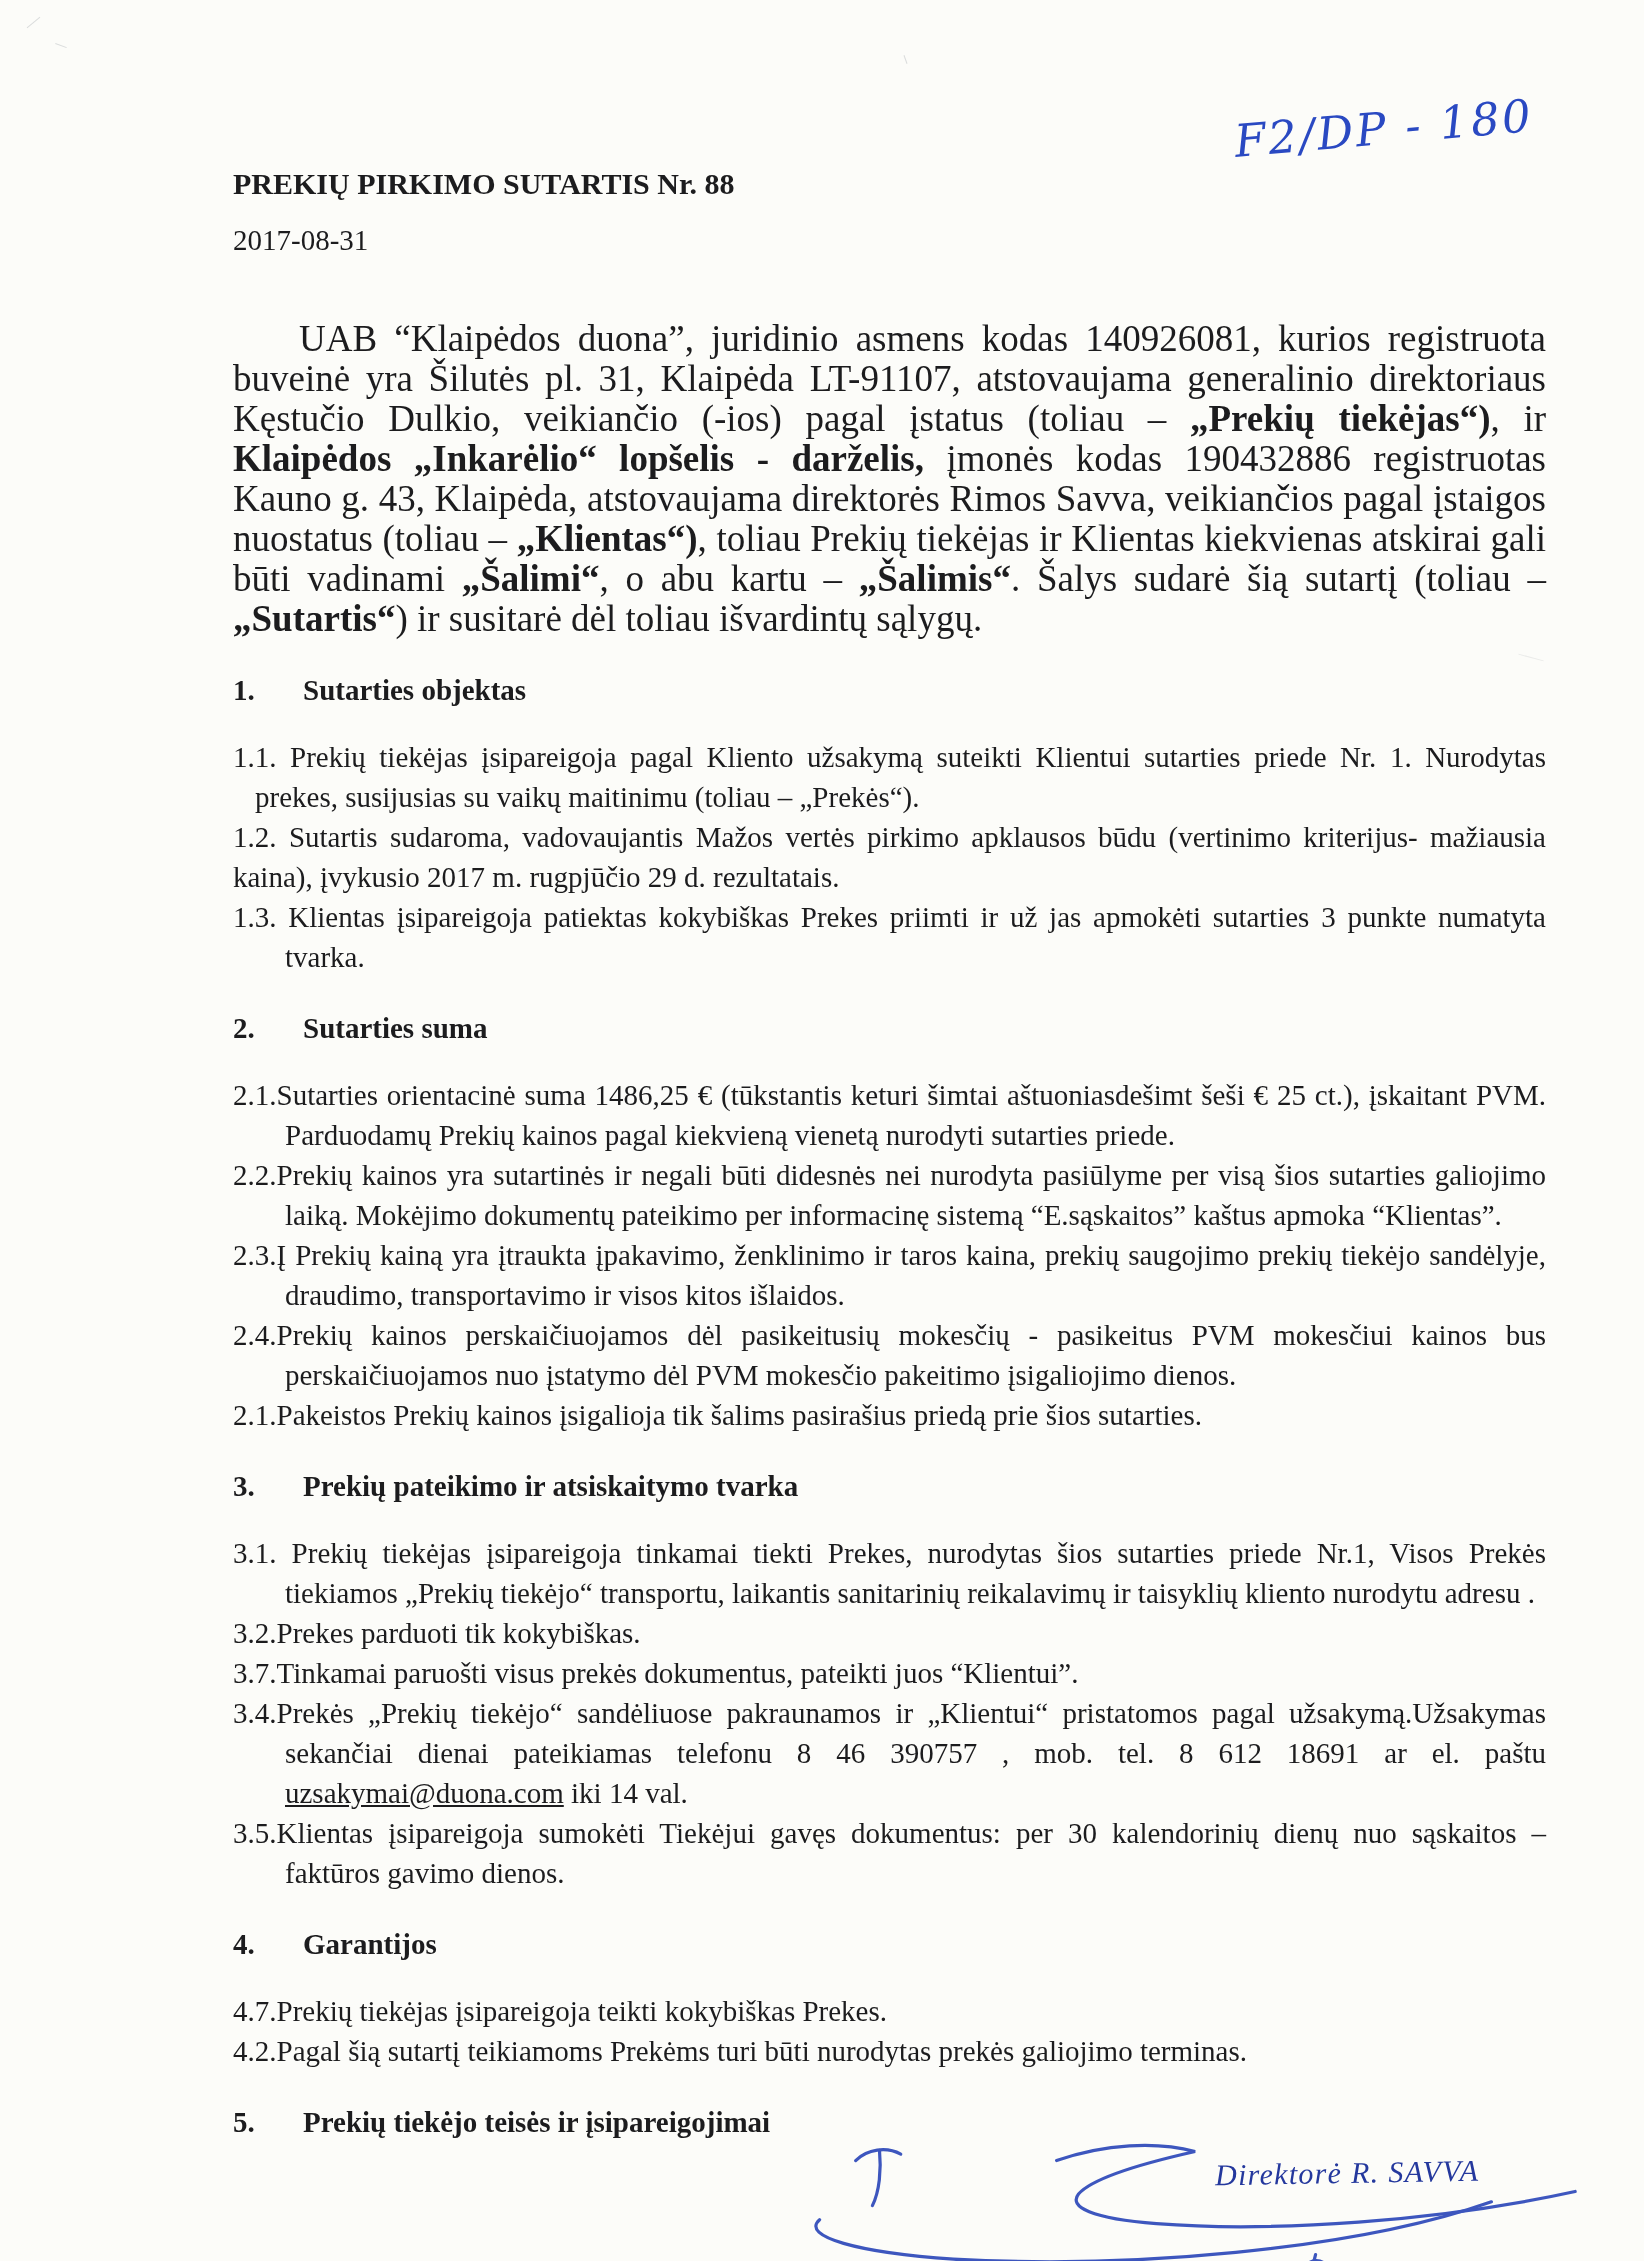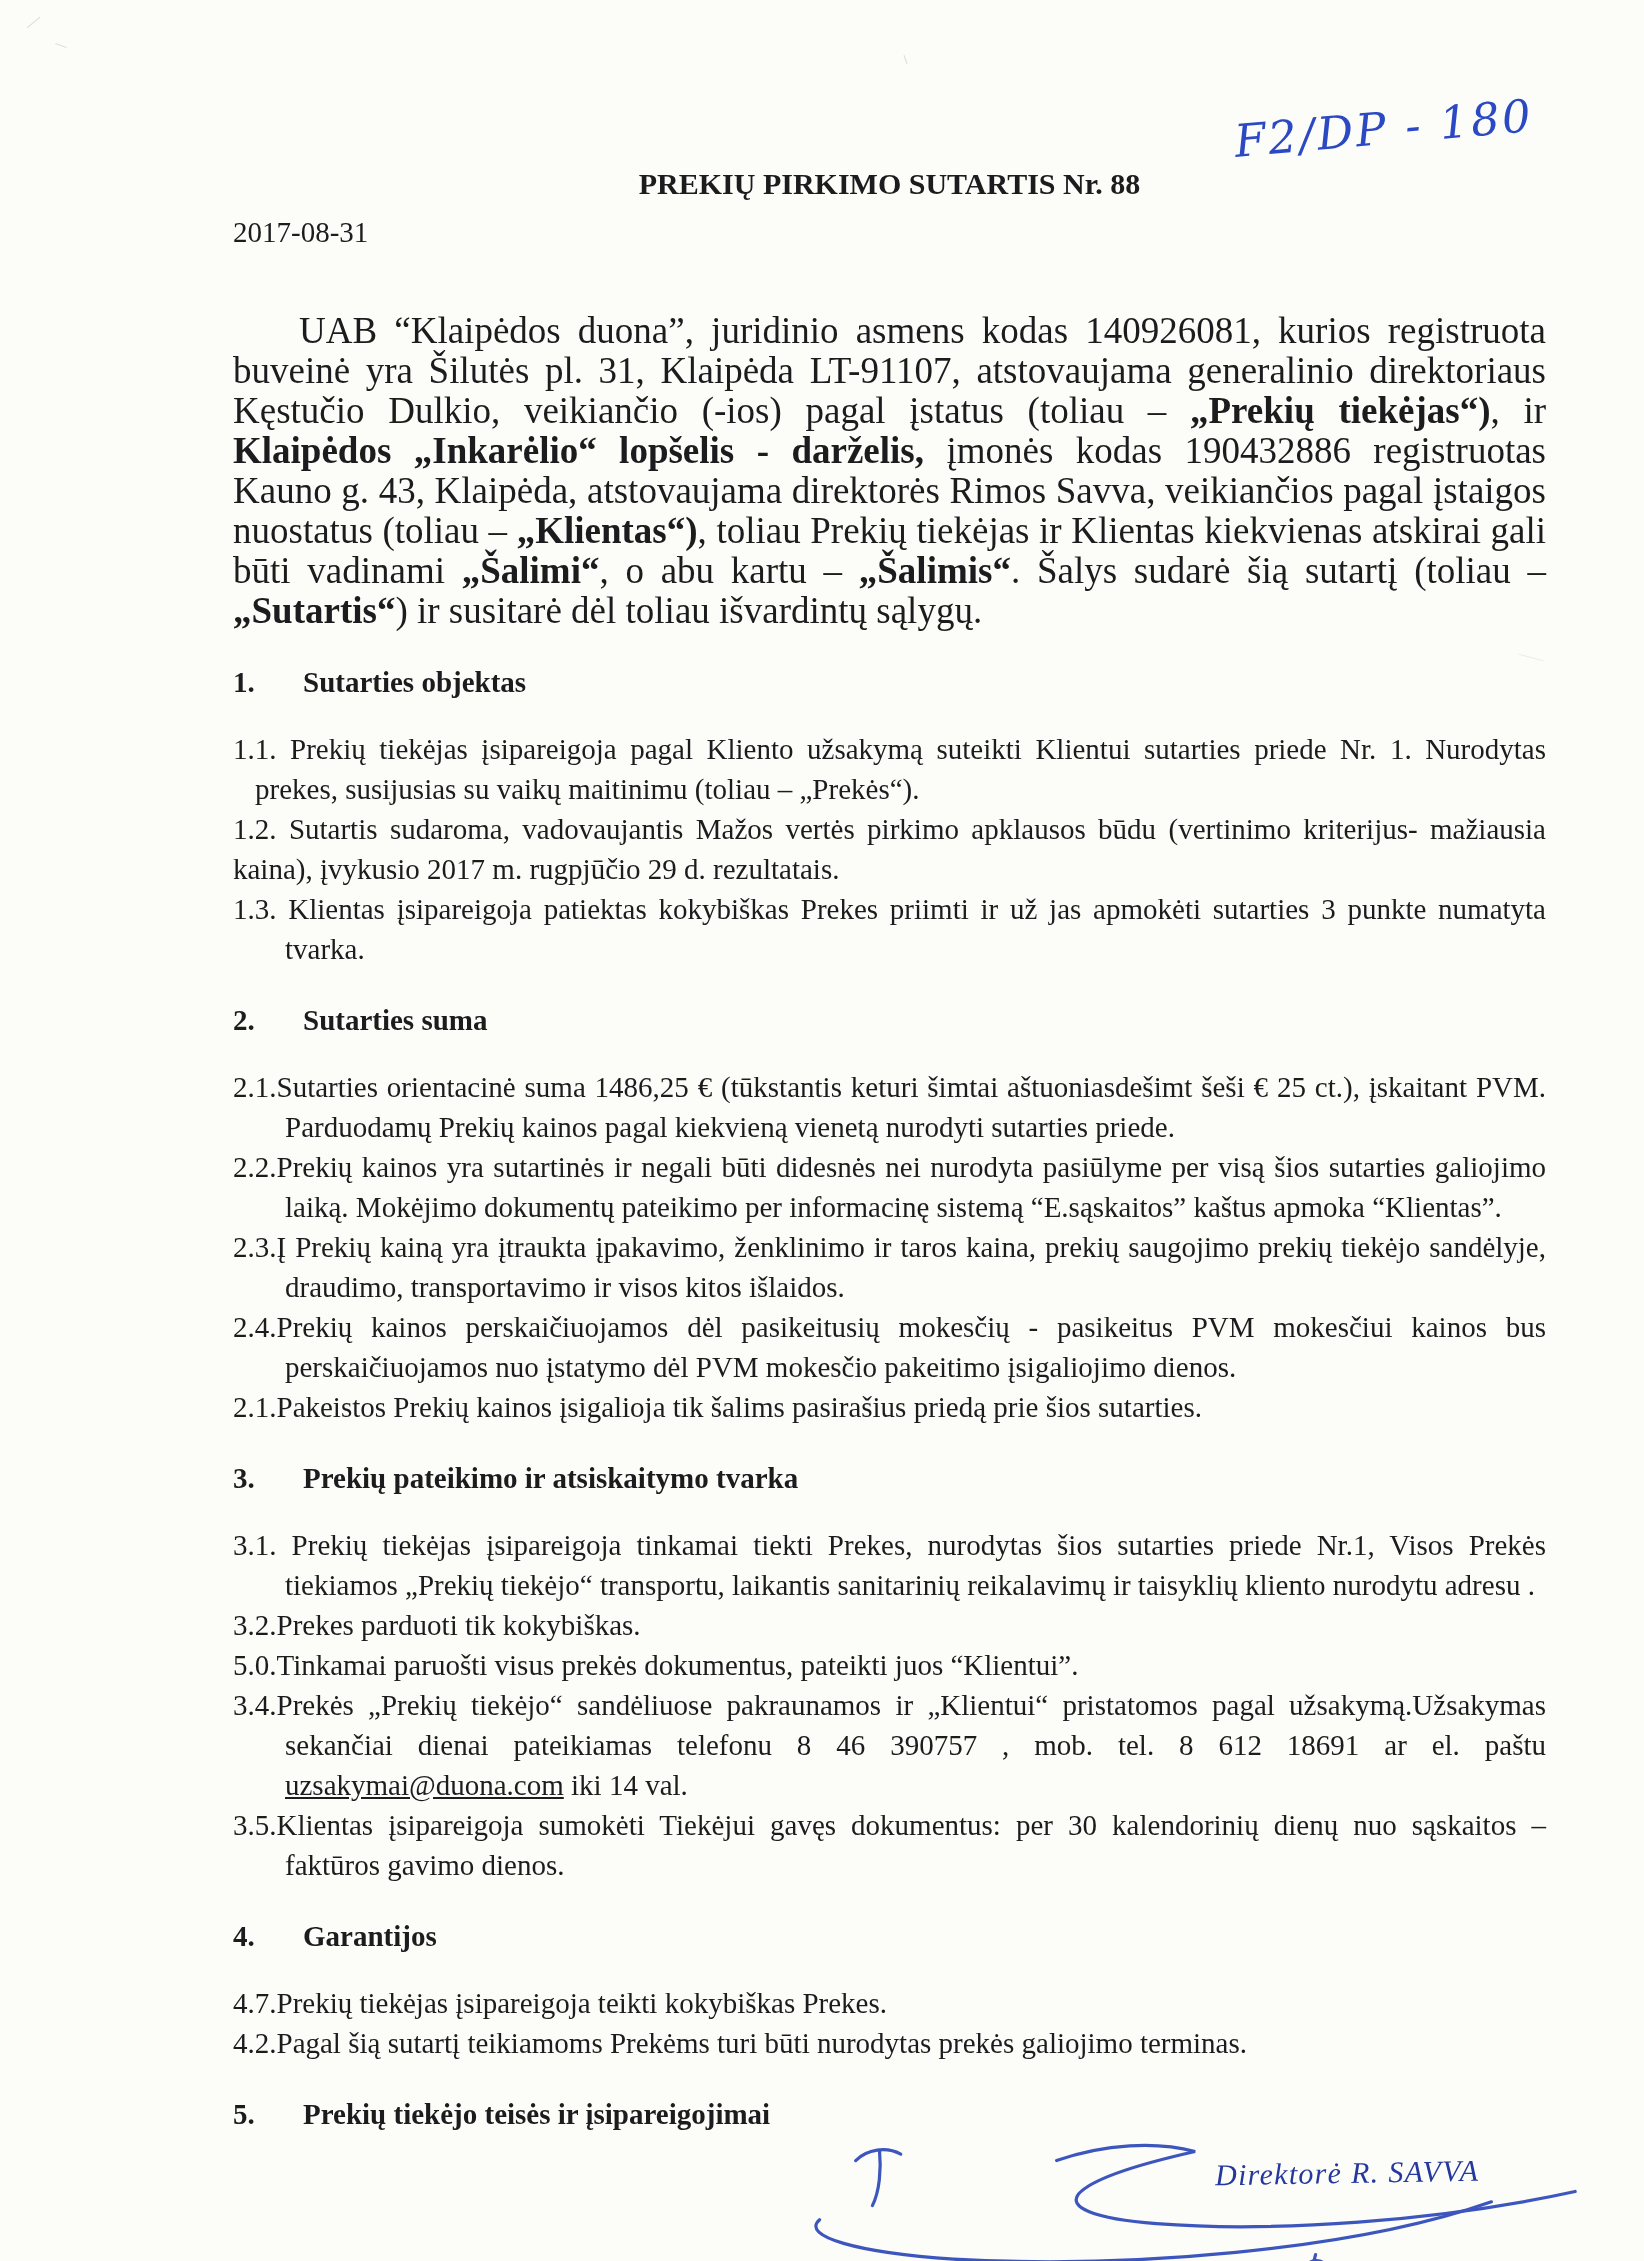--- a/index.html
+++ b/index.html
@@ -24,22 +24,22 @@
     left:1234px;top:102px;
     font-family:"DejaVu Serif",serif;
     font-style:italic;
     font-size:45px;
     letter-spacing:2.6px;
     color:#2a49c2;
     transform:rotate(-5deg);
     white-space:nowrap;
   }
   .title{
-    margin:164px 0 8px 0;
-    text-align:center;
+    margin:164px 0 16px 0;
+    text-align:left;
     font-size:30px;
     font-weight:bold;
     line-height:40px;
   }
   .date{
     font-size:29px;
     line-height:40px;
   }
   .intro{
     margin:59px 0 0 0;
@@ -133,21 +133,21 @@
       <p class="item">2.4.Prekių kainos perskaičiuojamos dėl pasikeitusių mokesčių - pasikeitus PVM mokesčiui kainos bus perskaičiuojamos nuo įstatymo dėl PVM mokesčio pakeitimo įsigaliojimo dienos.</p>
       <p class="item">2.1.Pakeistos Prekių kainos įsigalioja tik šalims pasirašius priedą prie šios sutarties.</p>
     </section>
 
     <section>
       <h2 class="sec-heading">
         <span class="sec-num">3.</span><span>Prekių pateikimo ir atsiskaitymo tvarka</span>
       </h2>
       <p class="item">3.1.  Prekių tiekėjas įsipareigoja tinkamai tiekti Prekes, nurodytas šios sutarties priede Nr.1, Visos Prekės tiekiamos „Prekių tiekėjo“  transportu, laikantis sanitarinių reikalavimų ir taisyklių kliento nurodytu  adresu .</p>
       <p class="item">3.2.Prekes parduoti tik kokybiškas.</p>
-      <p class="item">5.0.Tinkamai paruošti visus prekės dokumentus, pateikti juos “Klientui”.</p>
+      <p class="item">3.7.Tinkamai paruošti visus prekės dokumentus, pateikti juos “Klientui”.</p>
       <p class="item"><span>3.4.Prekės „Prekių tiekėjo“ sandėliuose pakraunamos ir „Klientui“ pristatomos pagal užsakymą.Užsakymas sekančiai dienai pateikiamas telefonu 8 46 390757 , mob. tel. 8 612 18691 ar el. paštu </span><span class="u">uzsakymai@duona.com</span><span> iki 14 val.</span></p>
       <p class="item">3.5.Klientas įsipareigoja sumokėti Tiekėjui gavęs dokumentus:  per 30 kalendorinių dienų nuo sąskaitos – faktūros gavimo dienos.</p>
     </section>
 
     <section>
       <h2 class="sec-heading">
         <span class="sec-num">4.</span><span>Garantijos</span>
       </h2>
       <p class="item">4.7.Prekių tiekėjas įsipareigoja teikti kokybiškas Prekes.</p>
       <p class="item">4.2.Pagal šią sutartį teikiamoms Prekėms turi būti nurodytas prekės galiojimo terminas.</p>

